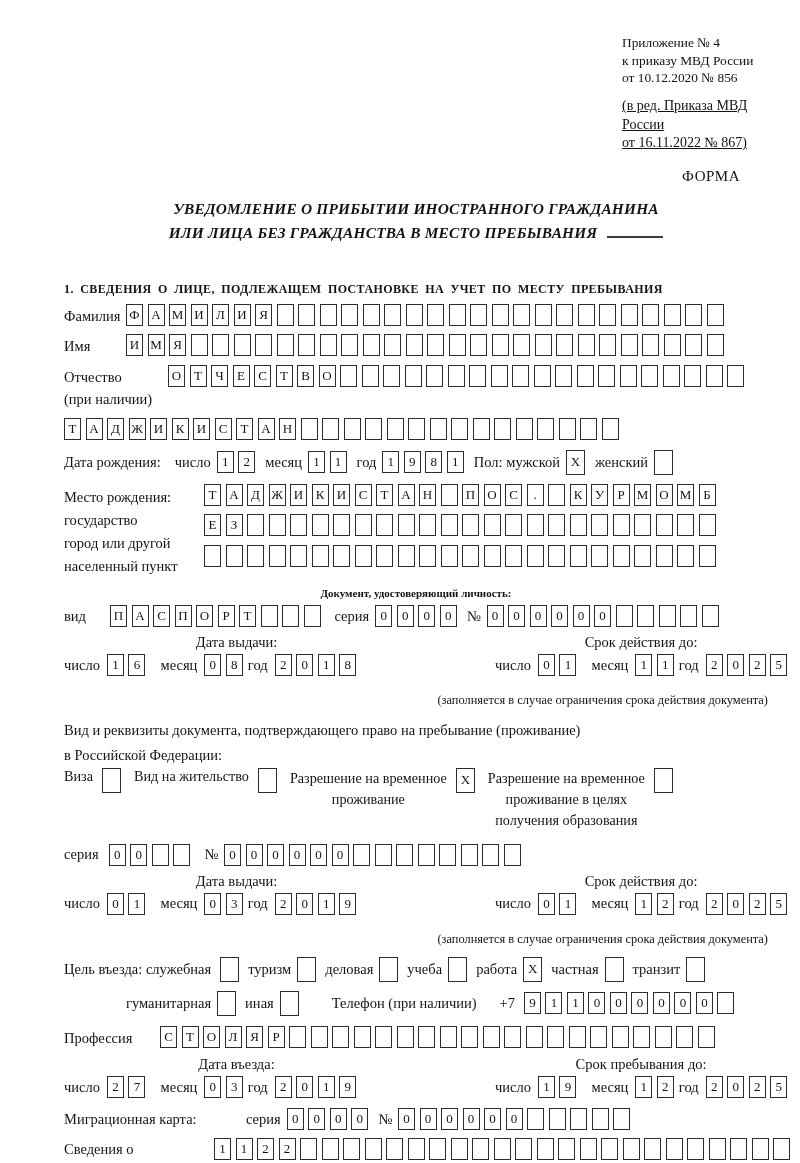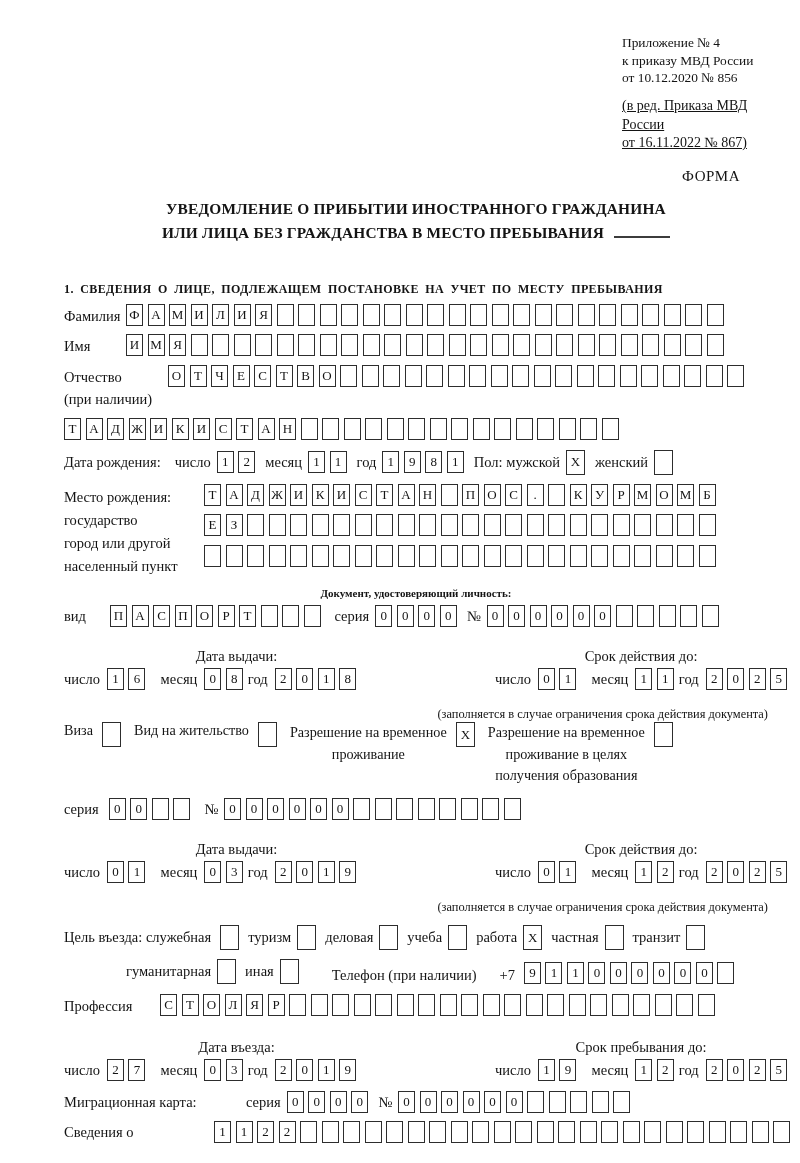--- a/index.html
+++ b/index.html
@@ -7,57 +7,57 @@
     width:800px;height:1163px;background:#ffffff;color:#141414;
     font-family:"Liberation Serif","DejaVu Serif",serif;font-size:14.5px;
     overflow:hidden;
   }
   .page{padding:34px 32px 14px 64px;}
 
   .hdr{margin-left:558px;font-size:13.4px;line-height:1.32;}
   .hdr .rev{margin-top:10px;font-size:14px;text-decoration:underline;}
   .forma{text-align:right;padding-right:28px;font-weight:normal;margin-top:16px;font-size:15px;letter-spacing:.5px;}
 
-  .title{text-align:center;font-weight:bold;font-size:15.4px;line-height:1.5;margin-top:12px;letter-spacing:.2px;}
+  .title{text-align:center;font-weight:bold;font-size:15.4px;line-height:1.5;margin-top:12px;letter-spacing:.2px;font-style:italic;}
   .blank{display:inline-block;width:56px;border-bottom:2.6px solid #3c3c3c;height:2px;margin-left:10px;}
 
   .sec{font-weight:bold;font-size:12px;margin-top:38px;letter-spacing:.4px;word-spacing:3px;}
 
   .frow{display:flex;align-items:flex-start;margin-top:7px;}
   .flabel{flex:0 0 auto;padding-top:2px;line-height:1.5;}
   .w62{width:62px;}.w104{width:104px;}.w112{width:112px;}.w140{width:140px;}.w96{width:96px;}
   .boxes{display:inline-flex;gap:4.5px;flex:0 0 auto;}
   .cell{
     width:15px;height:20px;border:1.6px solid #2d2d2d;background:#fff;
     display:inline-flex;align-items:center;justify-content:center;
     font-size:13px;flex:0 0 auto;
   }
   .cbig{width:17px;height:23px;}
   .ig{display:inline-flex;align-items:center;gap:6px;}
   .gap14{margin-left:14px;}.gap10{margin-left:10px;}.gap24{margin-left:24px;}
 
   .stack > .boxes{display:flex;margin-bottom:8.5px;}
   .dochead{text-align:center;font-weight:bold;margin-top:9px;font-size:11px;}
 
-  .datesec{display:flex;margin-top:21px;}
+  .datesec{display:flex;margin-top:7px;}
   .dcol1{flex:0 0 345px;}
   .dcol2{flex:1 1 auto;padding-left:86px;}
   .dtitle{text-align:center;margin-bottom:3px;}
   .dategrp{display:flex;align-items:center;gap:5px;}
   .dategrp .dl{margin-right:2px;}
   .dategrp .mgap{margin-left:10px;}
   .note{font-size:12.4px;text-align:right;margin-top:17px;}
 
   .intro{margin-top:10px;line-height:1.7;}
   .chkrow{display:flex;align-items:flex-start;margin-top:0;gap:13px;font-size:14.2px;}
   .chk{display:flex;align-items:flex-start;gap:9px;}
   .chk .lines{text-align:center;line-height:1.5;}
 
   .purpose{display:flex;align-items:center;gap:9px;margin-top:10px;flex-wrap:nowrap;}
-  .purpose2{display:flex;align-items:flex-end;gap:9px;margin-top:9px;margin-left:62px;}
+  .purpose2{display:flex;align-items:center;gap:9px;margin-top:9px;margin-left:62px;}
 
   .repwrap{display:flex;align-items:flex-start;margin-top:8px;}
   .replabel{flex:0 0 150px;line-height:1.52;}
 </style>
 </head>
 <body>
 
 <div class="page">
 
   <div class="hdr">
@@ -424,20 +424,24 @@
             <span class="cell">2</span>
             <span class="cell">0</span>
             <span class="cell">2</span>
             <span class="cell">5</span>
           </span>
       </div>
     </div>
   </div>
   <div class="note">(заполняется в случае ограничения срока действия документа)</div>
 
+  <div class="intro">
+    <div>Вид и реквизиты документа, подтверждающего право на пребывание (проживание)</div>
+    <div>в Российской Федерации:</div>
+  </div>
 
   <div class="chkrow">
     <span class="chk">
       <span>Виза</span>
       <span class="cell cbig"></span>
     </span>
     <span class="chk">
       <span>Вид на жительство</span>
       <span class="cell cbig"></span>
     </span>

